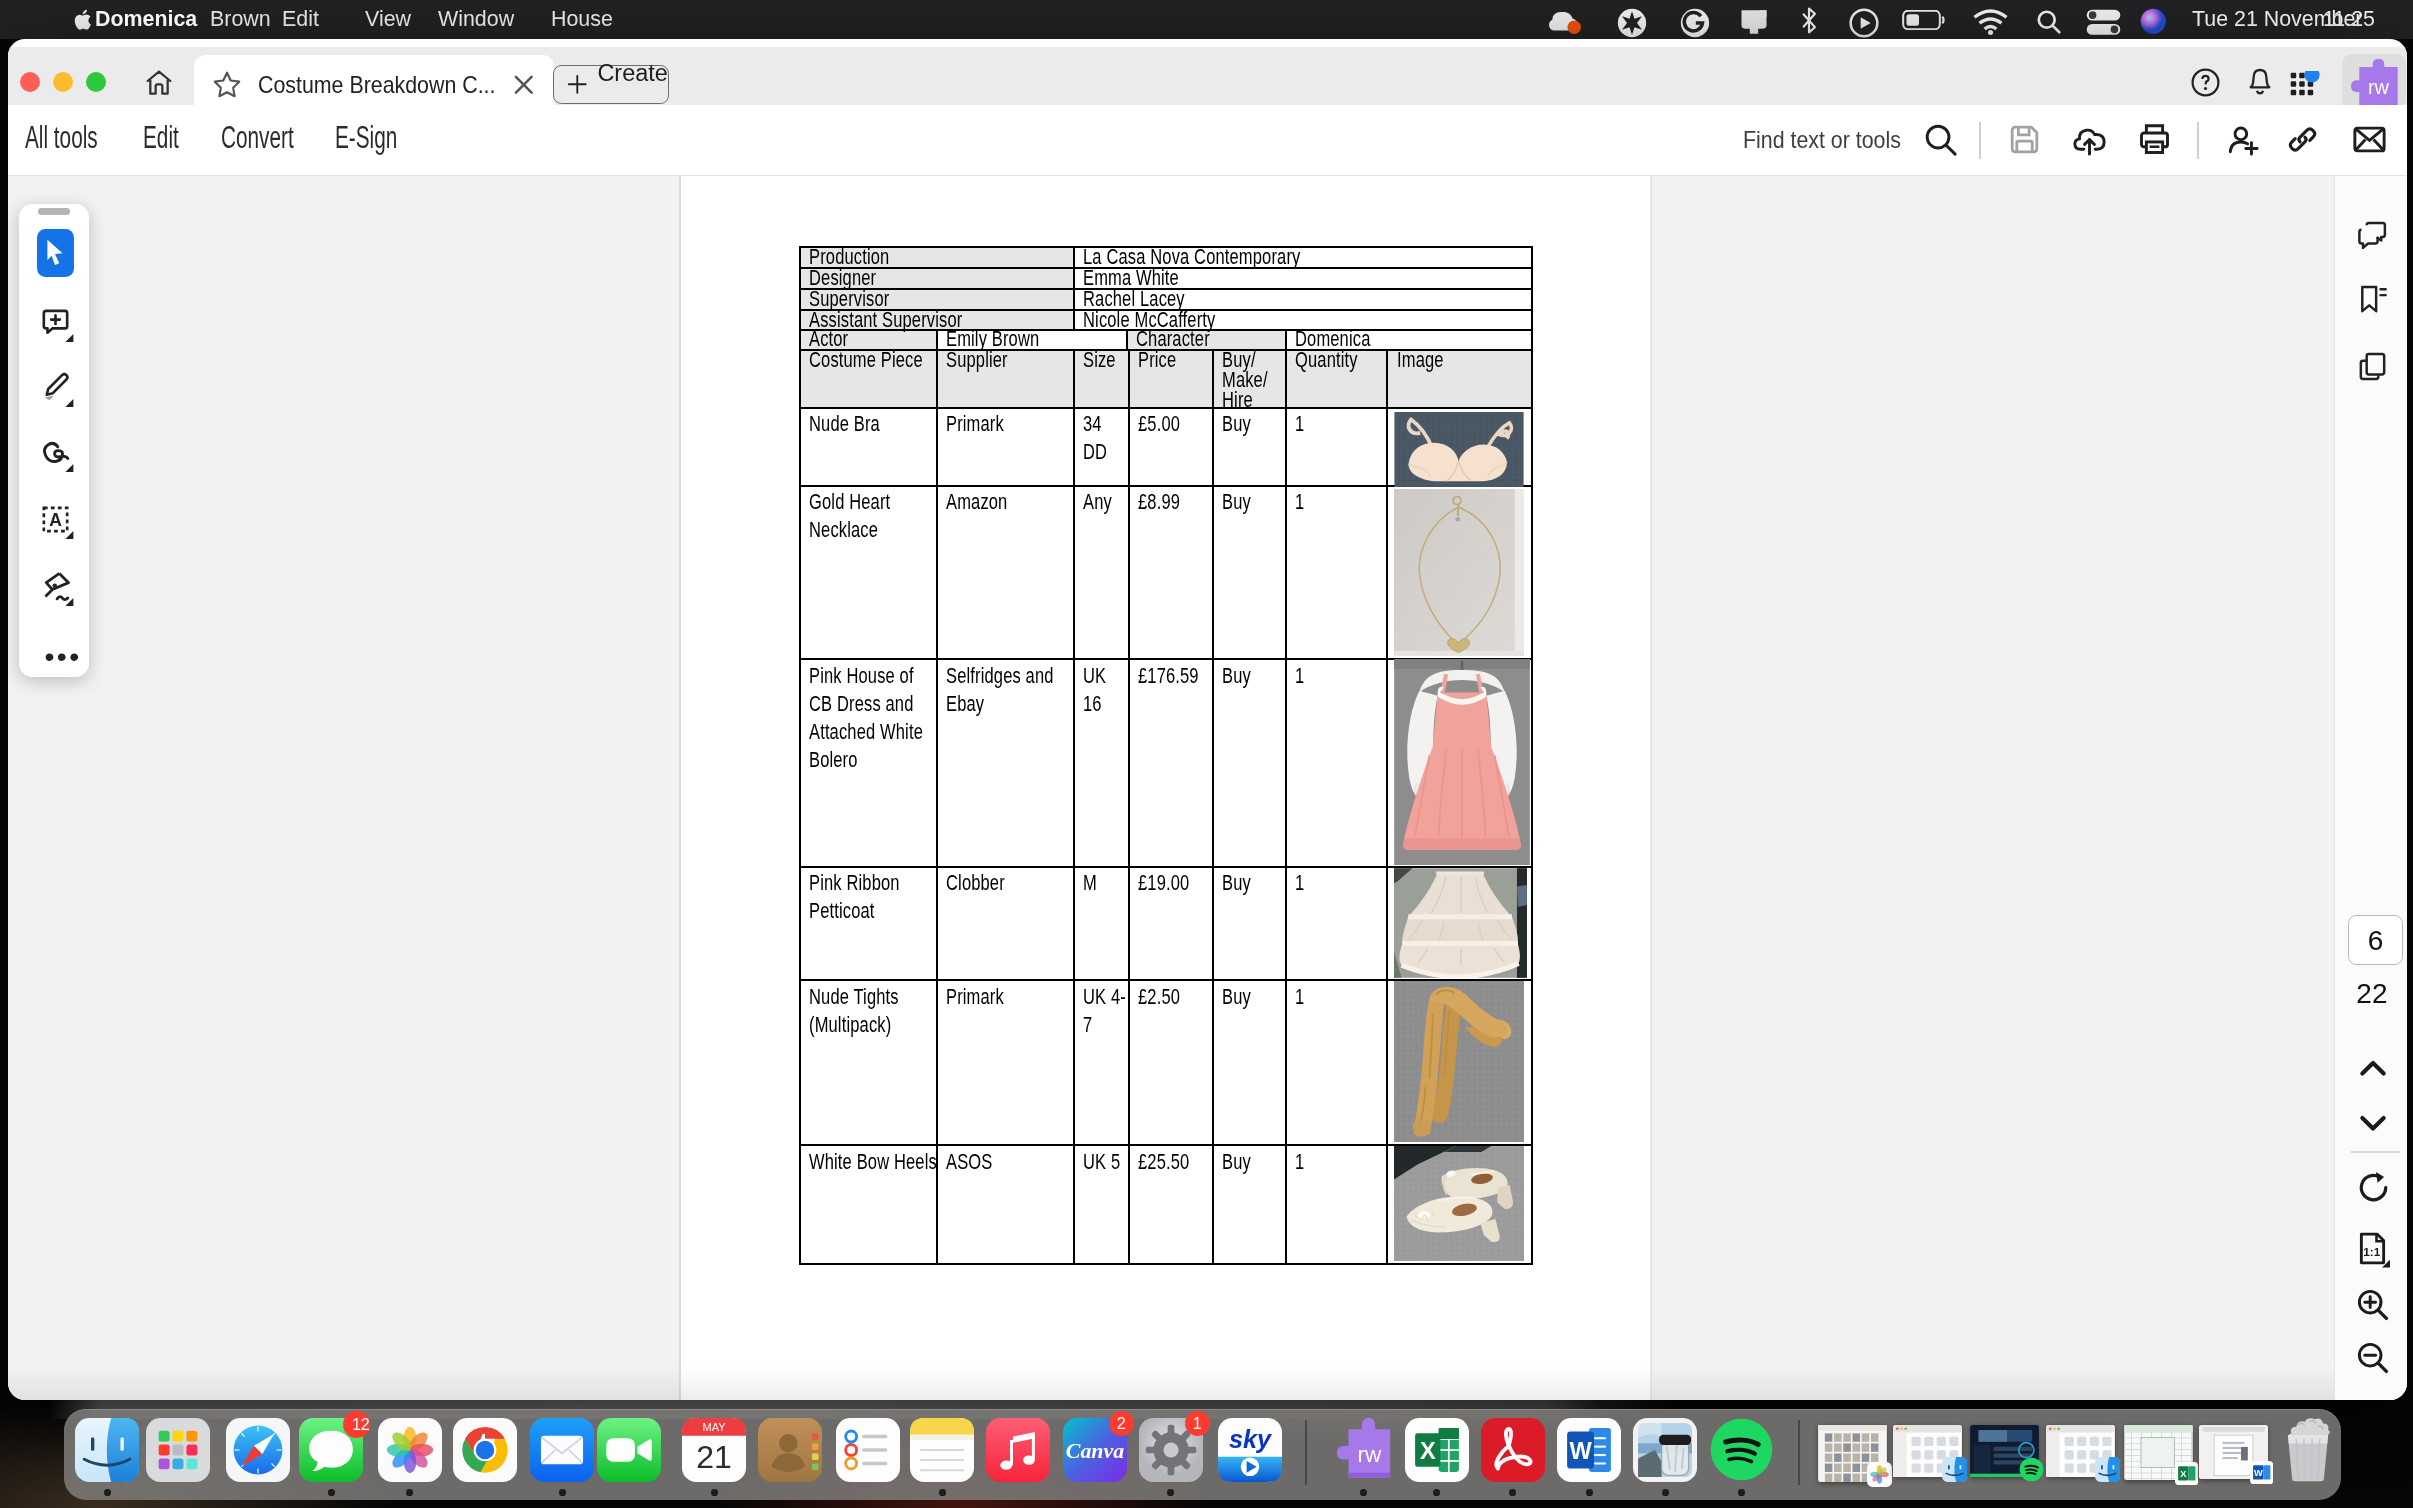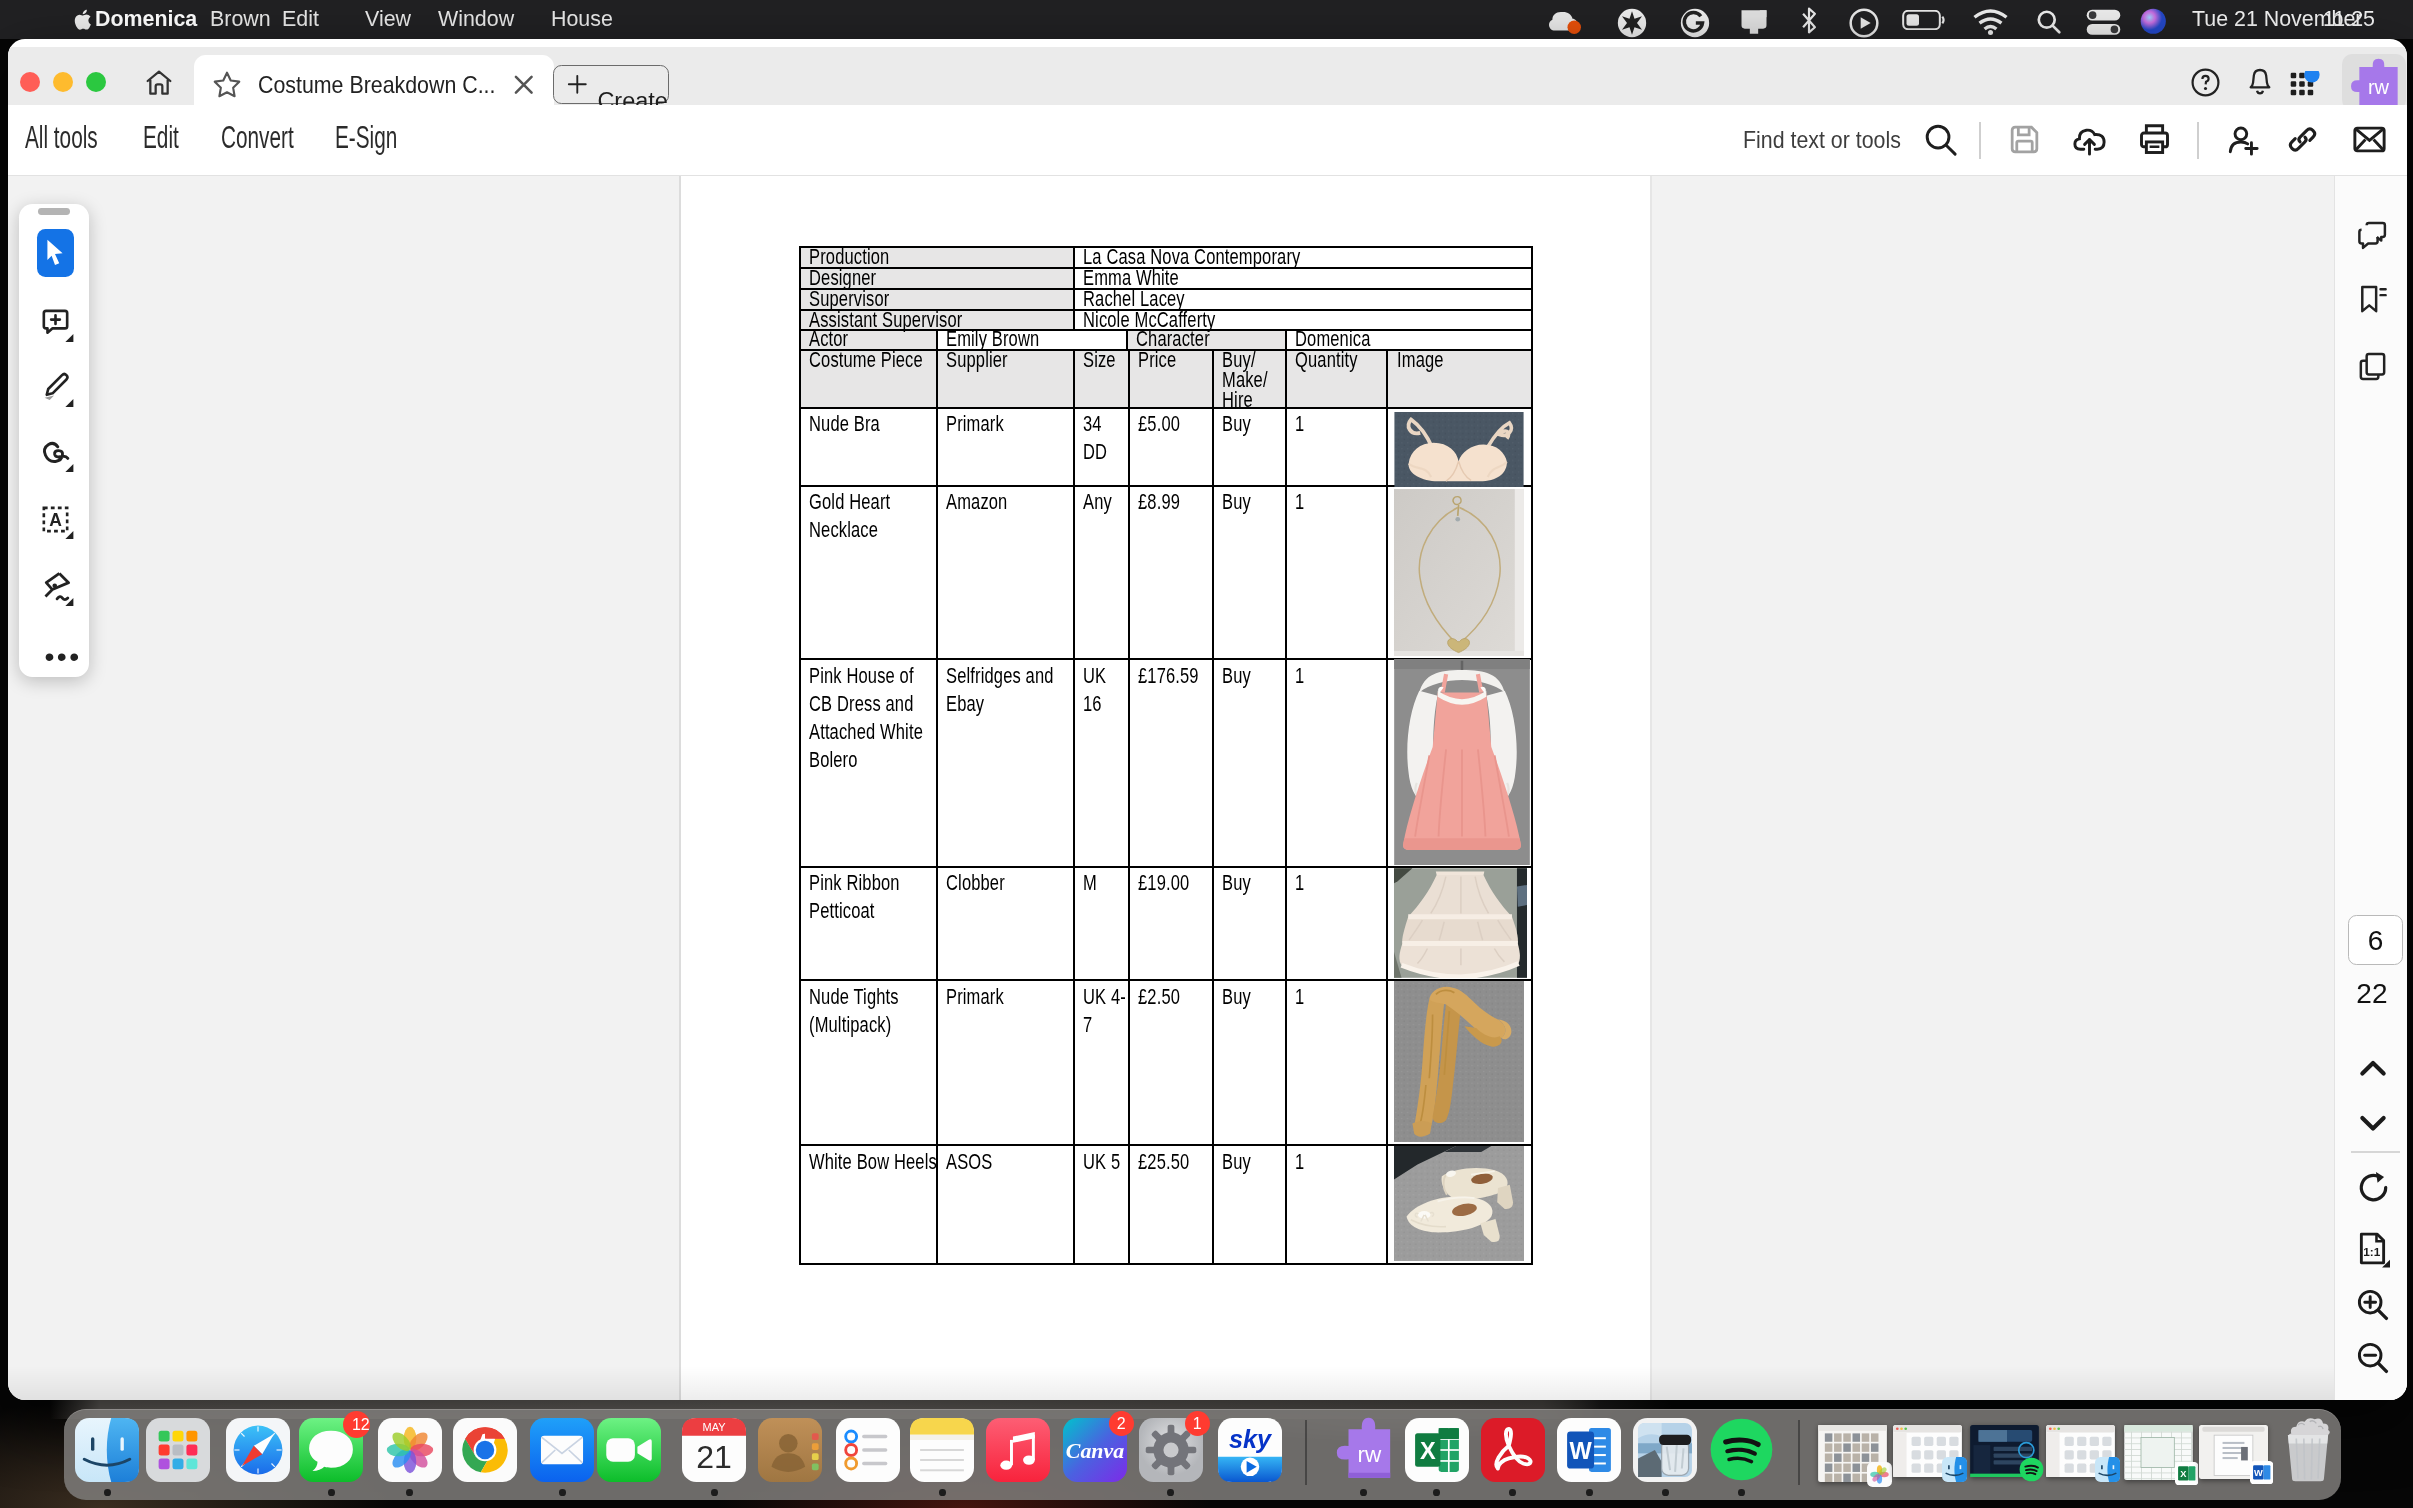--- a/index.html
+++ b/index.html
@@ -121,21 +121,21 @@
         <path d="M12 2.8 L14.8 8.6 L21.2 9.5 L16.6 14 L17.7 20.4 L12 17.4 L6.3 20.4 L7.4 14 L2.8 9.5 L9.2 8.6 Z" stroke="#555" stroke-width="1.6" fill="none" stroke-linejoin="round"></path>
       </svg>
     <div class="abs" style="left:250px;top:24px;font-size:24px;color:#222;transform:scaleX(0.89);transform-origin:0 0">Costume Breakdown C...</div>
     <svg class="ic" style="left:504px;top:26px" width="23.5" height="23.5" viewBox="0 0 24 24">
         <path d="M4 4 L20 20 M20 4 L4 20" stroke="#555" stroke-width="2.6" stroke-linecap="round"></path>
       </svg>
     <div class="abs" style="left:545px;top:17.6px;width:116px;height:39px;border:1.7px solid #6b6b6b;border-radius:8.4px;background:#ebebeb"></div>
     <svg class="ic" style="left:558px;top:26px" width="22.6" height="22.6" viewBox="0 0 24 24">
         <path d="M12 3 L12 21 M3 12 L21 12" stroke="#222" stroke-width="2" stroke-linecap="round"></path>
       </svg>
-    <div class="abs" style="left:589px;top:41px;font-size:23.5px;color:#1e1e1e">Create</div>
+    <div class="abs" style="left:589px;top:13px;font-size:23.5px;color:#1e1e1e">Create</div>
     <svg class="ic" style="left:2182px;top:20px" width="31" height="31" viewBox="0 0 24 24">
         <circle cx="12" cy="12" r="10" stroke="#222" stroke-width="1.7" fill="none"></circle>
         <path d="M9.6 9.3 Q9.6 6.8 12 6.8 Q14.4 6.8 14.4 9.1 Q14.4 10.7 12.4 11.5 L12.1 13.4" stroke="#222" stroke-width="1.7" fill="none"></path>
         <circle cx="12" cy="16.6" r="1.2" fill="#222"></circle>
       </svg>
     <svg class="ic" style="left:2236px;top:19px" width="32" height="32" viewBox="0 0 24 24">
         <path d="M12 3 Q8 3 7.4 7 L6.8 12.5 Q6.6 14.5 5 16 L19 16 Q17.4 14.5 17.2 12.5 L16.6 7 Q16 3 12 3 Z" stroke="#222" stroke-width="1.7" fill="none" stroke-linejoin="round"></path>
         <path d="M9.8 18.6 Q10.2 20.6 12 20.6 Q13.8 20.6 14.2 18.6" stroke="#222" stroke-width="1.7" fill="none"></path>
       </svg>
     <svg class="ic" style="left:2281px;top:23.5px" width="34" height="34" viewBox="0 0 40 40">

